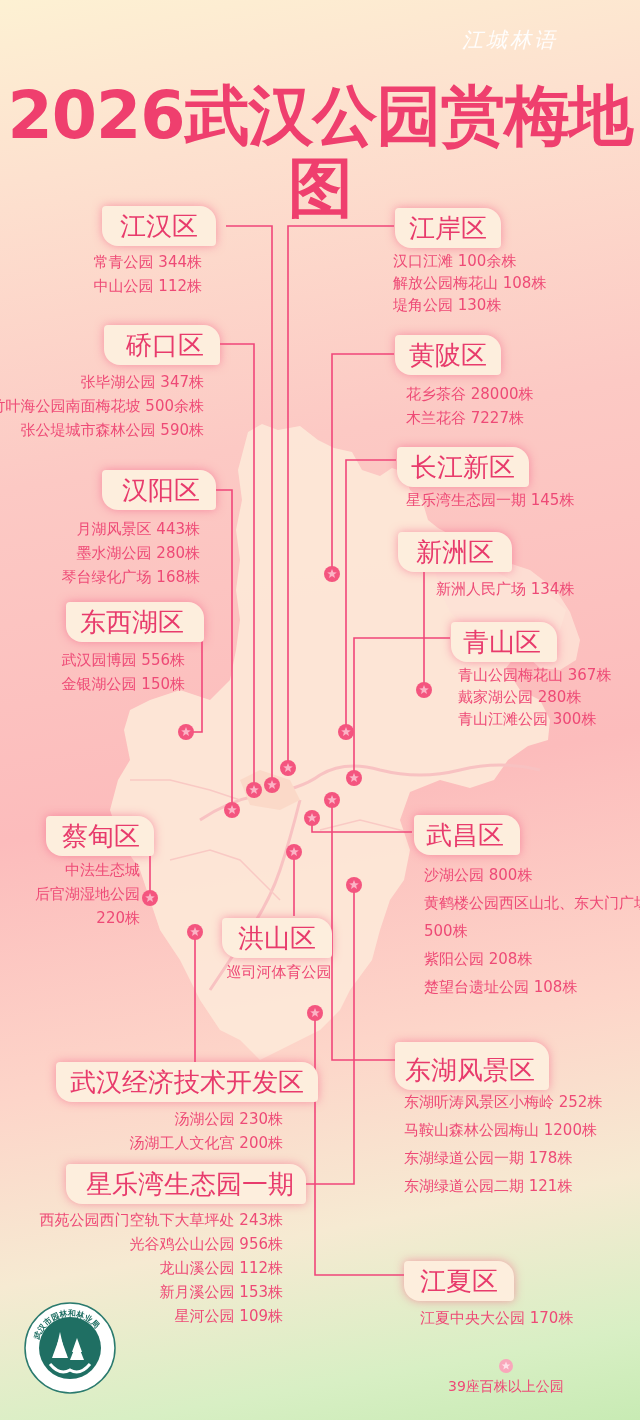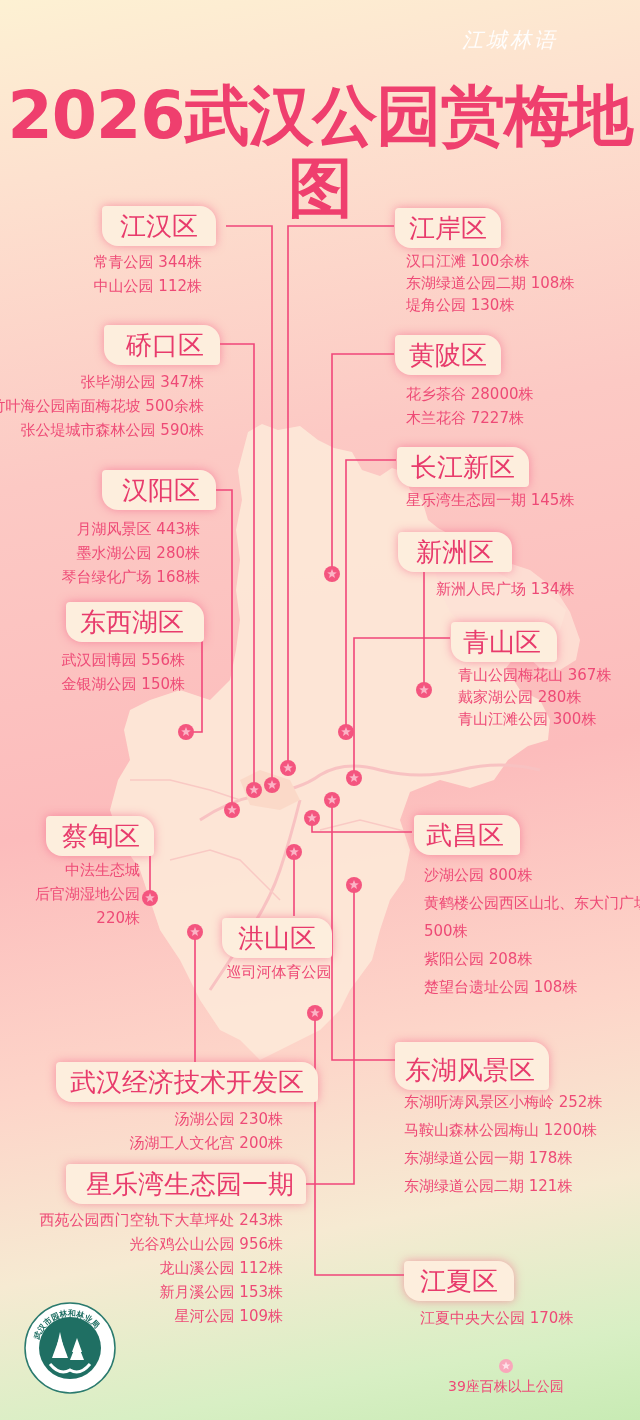--- a/index.html
+++ b/index.html
@@ -101,23 +101,23 @@
   <div class="brand">江城林语</div>
   <div class="title">2026武汉公园赏梅地图</div>
 
   <div class="label" style="left:102px;top:206px;padding:0 18px 0 18px;">江汉区</div>
   <div class="parks r" style="right:438px;top:250px;">
     <div>常青公园 344株</div>
     <div>中山公园 112株</div>
   </div>
 
   <div class="label" style="left:395px;top:208px;">江岸区</div>
-  <div class="parks" style="left:406px;top:250px;line-height:22px;">
+  <div class="parks" style="left:393px;top:250px;line-height:22px;">
     <div style="height:22px">汉口江滩 100余株</div>
-    <div style="height:22px">东湖绿道公园二期 108株</div>
+    <div style="height:22px">解放公园梅花山 108株</div>
     <div style="height:22px">堤角公园 130株</div>
   </div>
 
   <div class="label" style="left:104px;top:325px;padding:0 16px 0 22px;">硚口区</div>
   <div class="parks r" style="right:436px;top:370px;">
     <div>张毕湖公园 347株</div>
     <div>竹叶海公园南面梅花坡 500余株</div>
     <div>张公堤城市森林公园 590株</div>
   </div>
 

